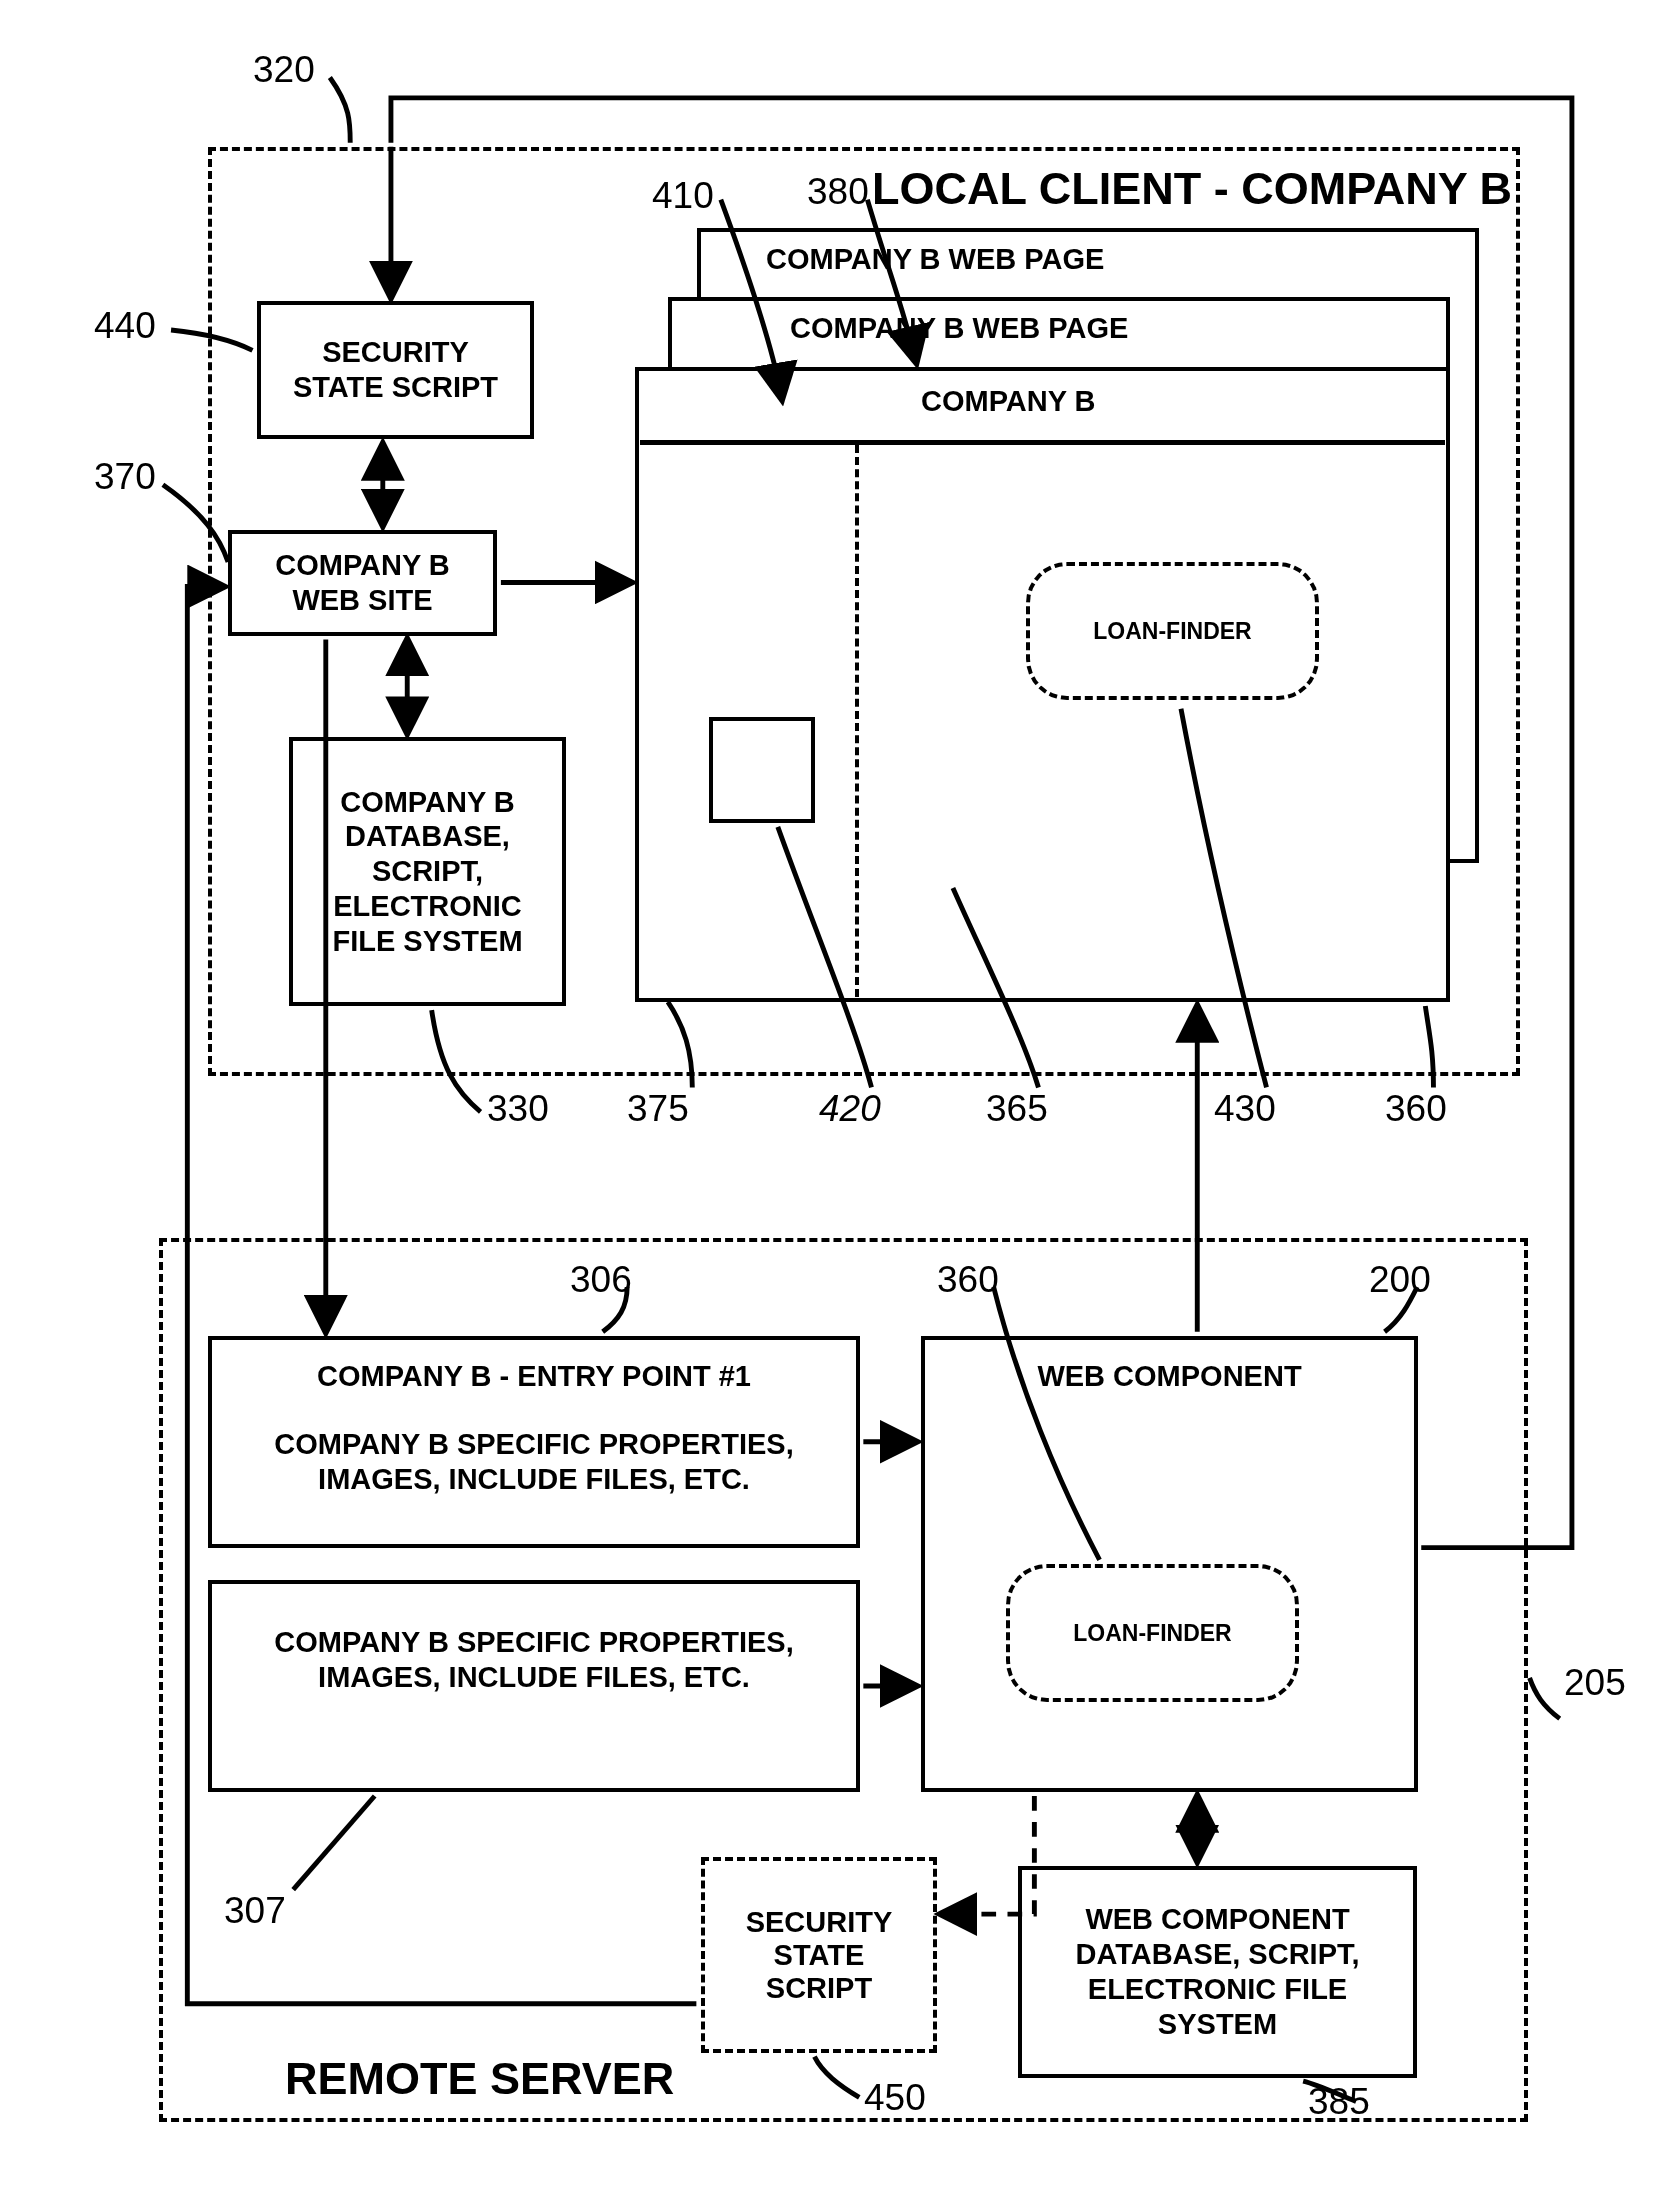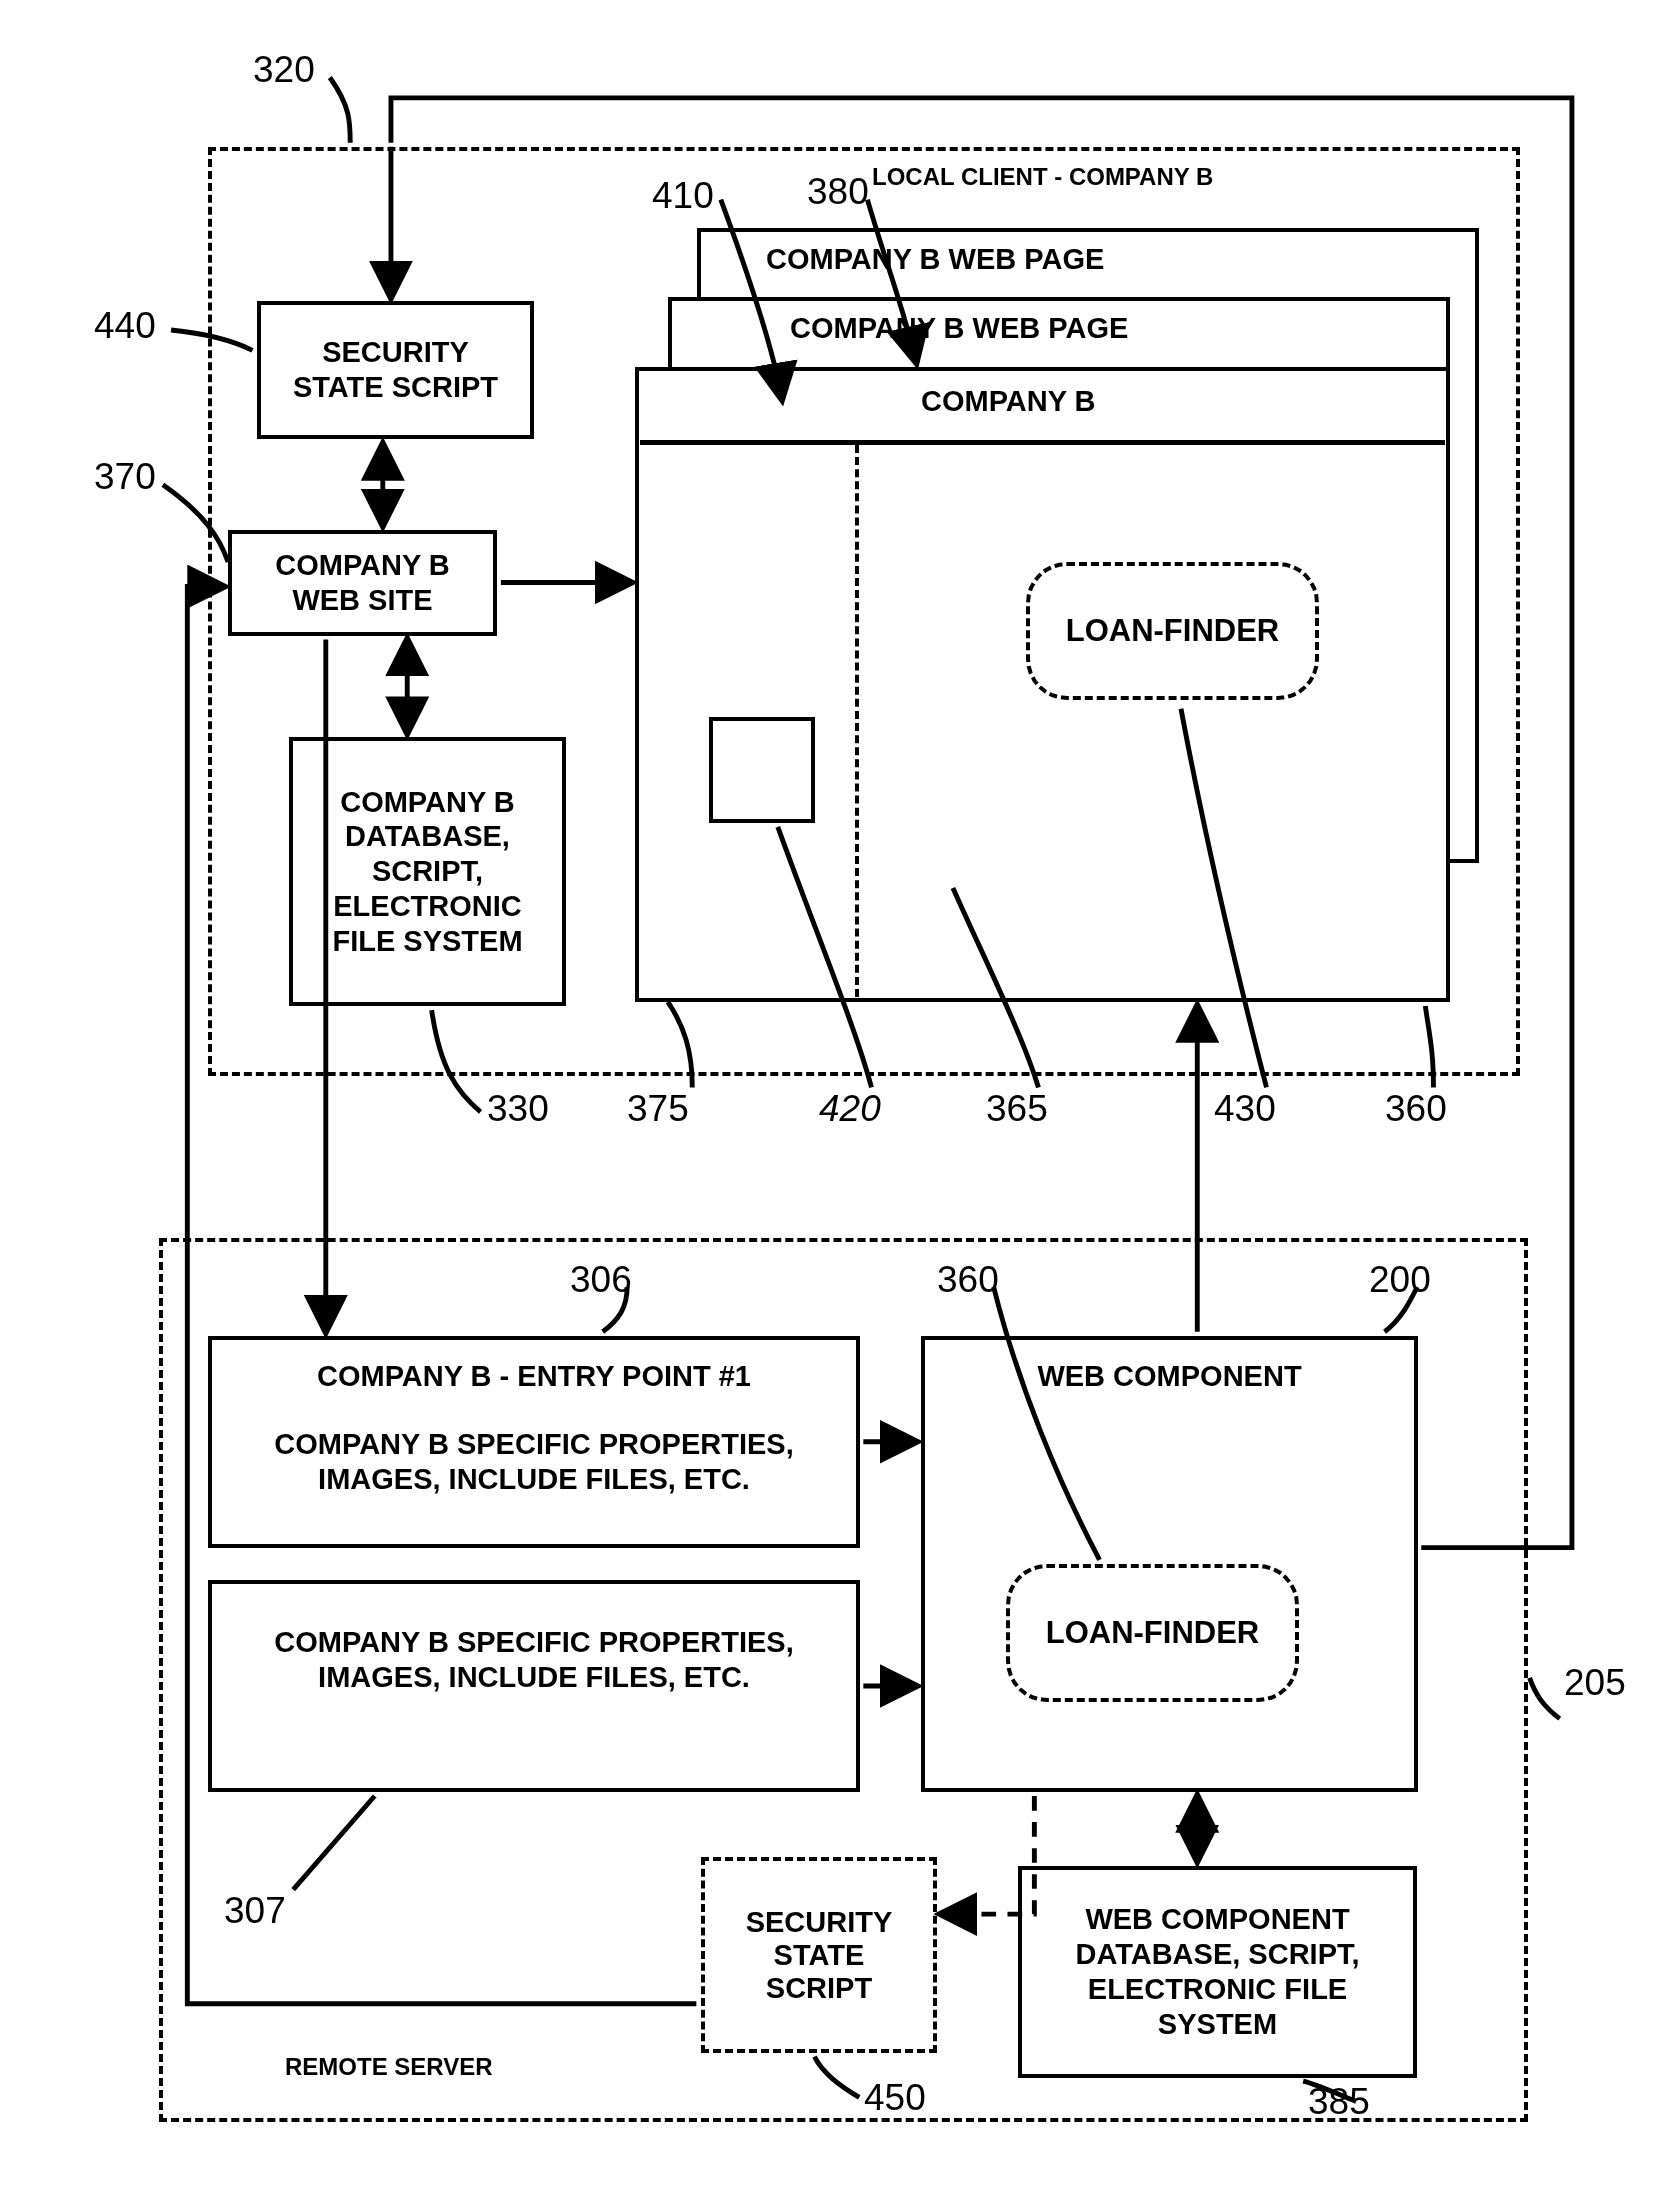--- a/index.html
+++ b/index.html
@@ -30,27 +30,27 @@
     background: transparent;
   }
   .rounded-dashed {
     position: absolute;
     border: 4.9px dashed #000;
     border-radius: 41px;
     display: flex;
     align-items: center;
     justify-content: center;
     font-weight: bold;
-    font-size: 31px;
+    font-size: 23px;
     text-align: center;
   }
   .label {
     position: absolute;
     font-weight: bold;
-    font-size: 24px;
+    font-size: 45px;
   }
   .reflabel {
     position: absolute;
     font-weight: normal;
     font-size: 37px;
   }
   svg.overlay {
     position: absolute;
     top: 0; left: 0;
     width: 1655px;

